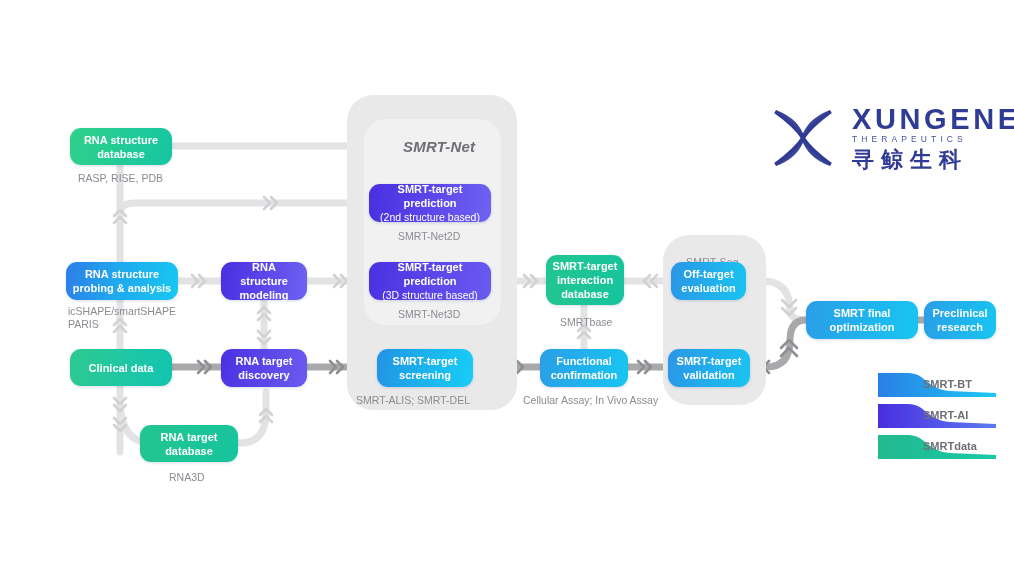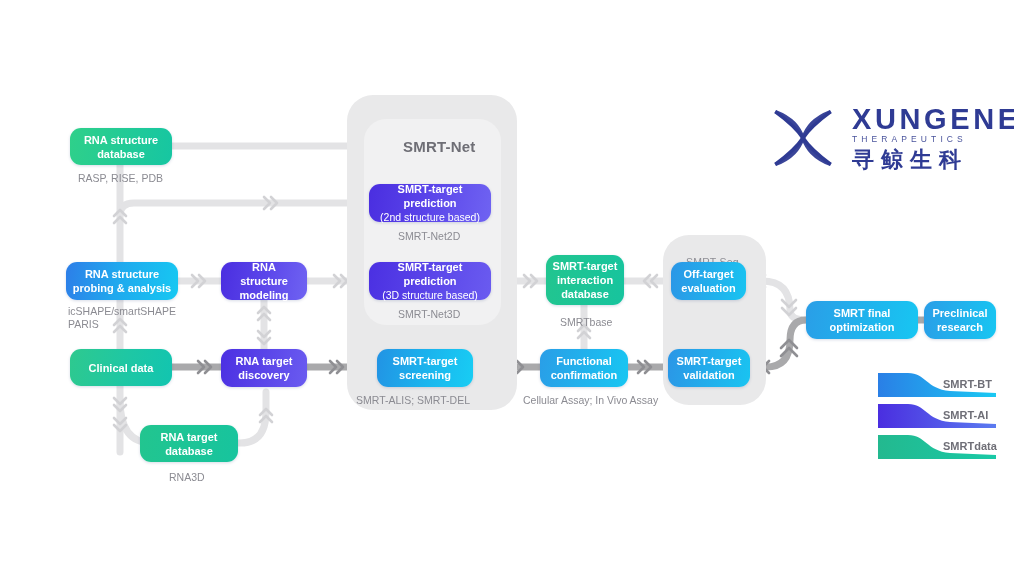--- a/index.html
+++ b/index.html
@@ -158,21 +158,20 @@
   }
   .legend-label {
     position: absolute;
     left: 45px;
     top: 5px;
     font-size: 11px;
     font-weight: bold;
     color: #6f6f77;
     white-space: nowrap;
     z-index: 2;
-    margin-left: 20px;
   }
 </style>
 </head>
 <body>
 
 <div id="canvas">
 
   <svg id="connectors" viewBox="0 0 1014 585" width="1014" height="585">
     <defs>
       <style>
@@ -329,21 +328,21 @@
     <g>
       <path class="chev-dark" d="M902,314 l6,6 l-6,6"></path>
       <path class="chev-dark" d="M909,314 l6,6 l-6,6"></path>
     </g>
   </svg>
 
   <div class="panel" style="left:347px; top:95px; width:170px; height:315px;"></div>
   <div class="panel inner" style="left:364px; top:119px; width:137px; height:206px;"></div>
   <div class="panel" style="left:663px; top:235px; width:103px; height:170px;"></div>
 
-  <div class="panel-title big" style="left:403px; top:138px;">SMRT-Net</div>
+  <div class="panel-title big" style="left:403px; top:138px;font-style:italic;">SMRT-Net</div>
   <div class="panel-title small" style="left:686px; top:256px;">SMRT-Seq</div>
 
   <div class="node g-green2" style="left:70px; top:128px; width:102px; height:37px;">
     <span class="lines">
       <span>RNA structure</span><br>
       <span>database</span>
     </span>
   </div>
 
   <div class="node g-cyanblue" style="left:66px; top:262px; width:112px; height:38px;">

